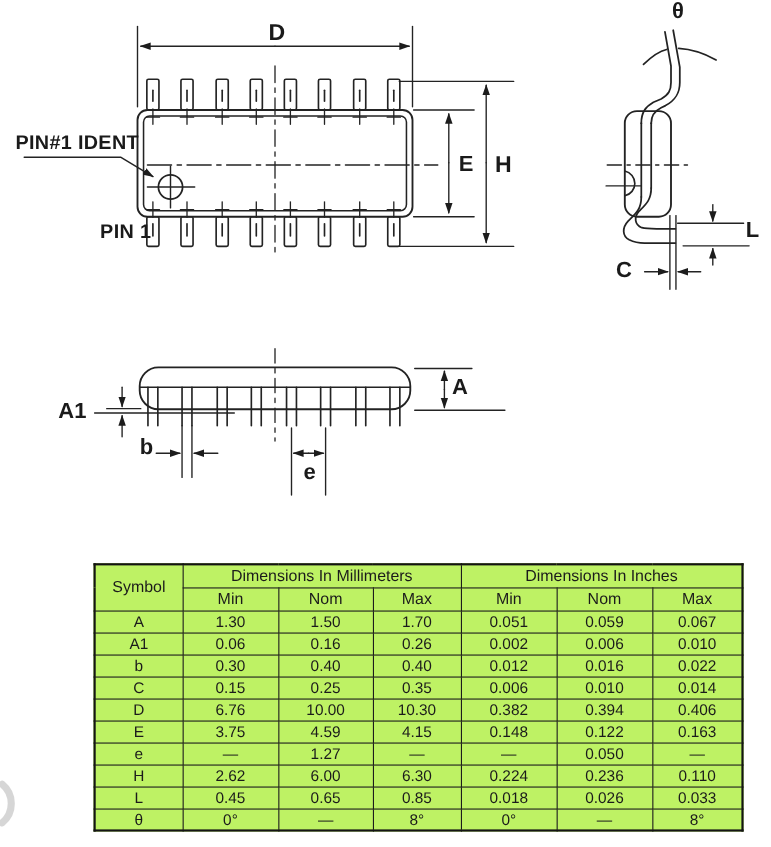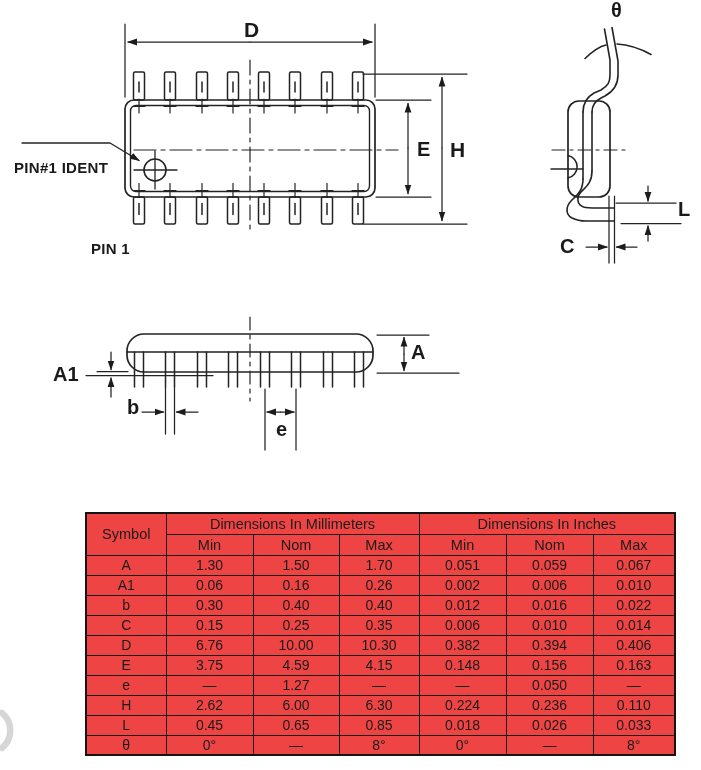--- a/index.html
+++ b/index.html
@@ -4,24 +4,24 @@
 <style>
   html,body { margin:0; padding:0; background:#ffffff; }
   .sheet {
     position:relative; width:701px; height:770px; background:#ffffff;
     font-family:"Liberation Sans", sans-serif; color:#161616; overflow:hidden;
   }
   svg.draw { position:absolute; left:0; top:0; }
   .lbl { position:absolute; font-weight:bold; color:#1a1a1a; line-height:1; white-space:nowrap; }
   .lbl-dim  { font-size:20px; }
   .lbl-dim-lg { font-size:21px; }
-  .lbl-sm   { font-size:15px; letter-spacing:.3px;margin-top:40px; }
+  .lbl-sm   { font-size:18px; letter-spacing:.3px; }
   table.dimtable {
     position:absolute; left:85px; top:512px; width:589px;
-    border-collapse:collapse; table-layout:fixed; background:#ef4444;
+    border-collapse:collapse; table-layout:fixed; background:#bef264;
     border:2.5px solid #141414;
   }
   .dimtable th, .dimtable td {
     border:1.5px solid #1c1c1c; text-align:center; vertical-align:middle;
     padding:0; font-weight:normal; color:#1b1b1b;
   }
   .dimtable th { font-size:14.5px; }
   .dimtable td { font-size:14px; }
   .dimtable tr.hdr { height:21px; }
   .dimtable tr.data { height:20px; }
@@ -251,21 +251,21 @@
       <td>0.382</td>
       <td>0.394</td>
       <td>0.406</td>
     </tr>
     <tr class="data">
       <td>E</td>
       <td>3.75</td>
       <td>4.59</td>
       <td>4.15</td>
       <td>0.148</td>
-      <td>0.156</td>
+      <td>0.122</td>
       <td>0.163</td>
     </tr>
     <tr class="data">
       <td>e</td>
       <td>—</td>
       <td>1.27</td>
       <td>—</td>
       <td>—</td>
       <td>0.050</td>
       <td>—</td>

